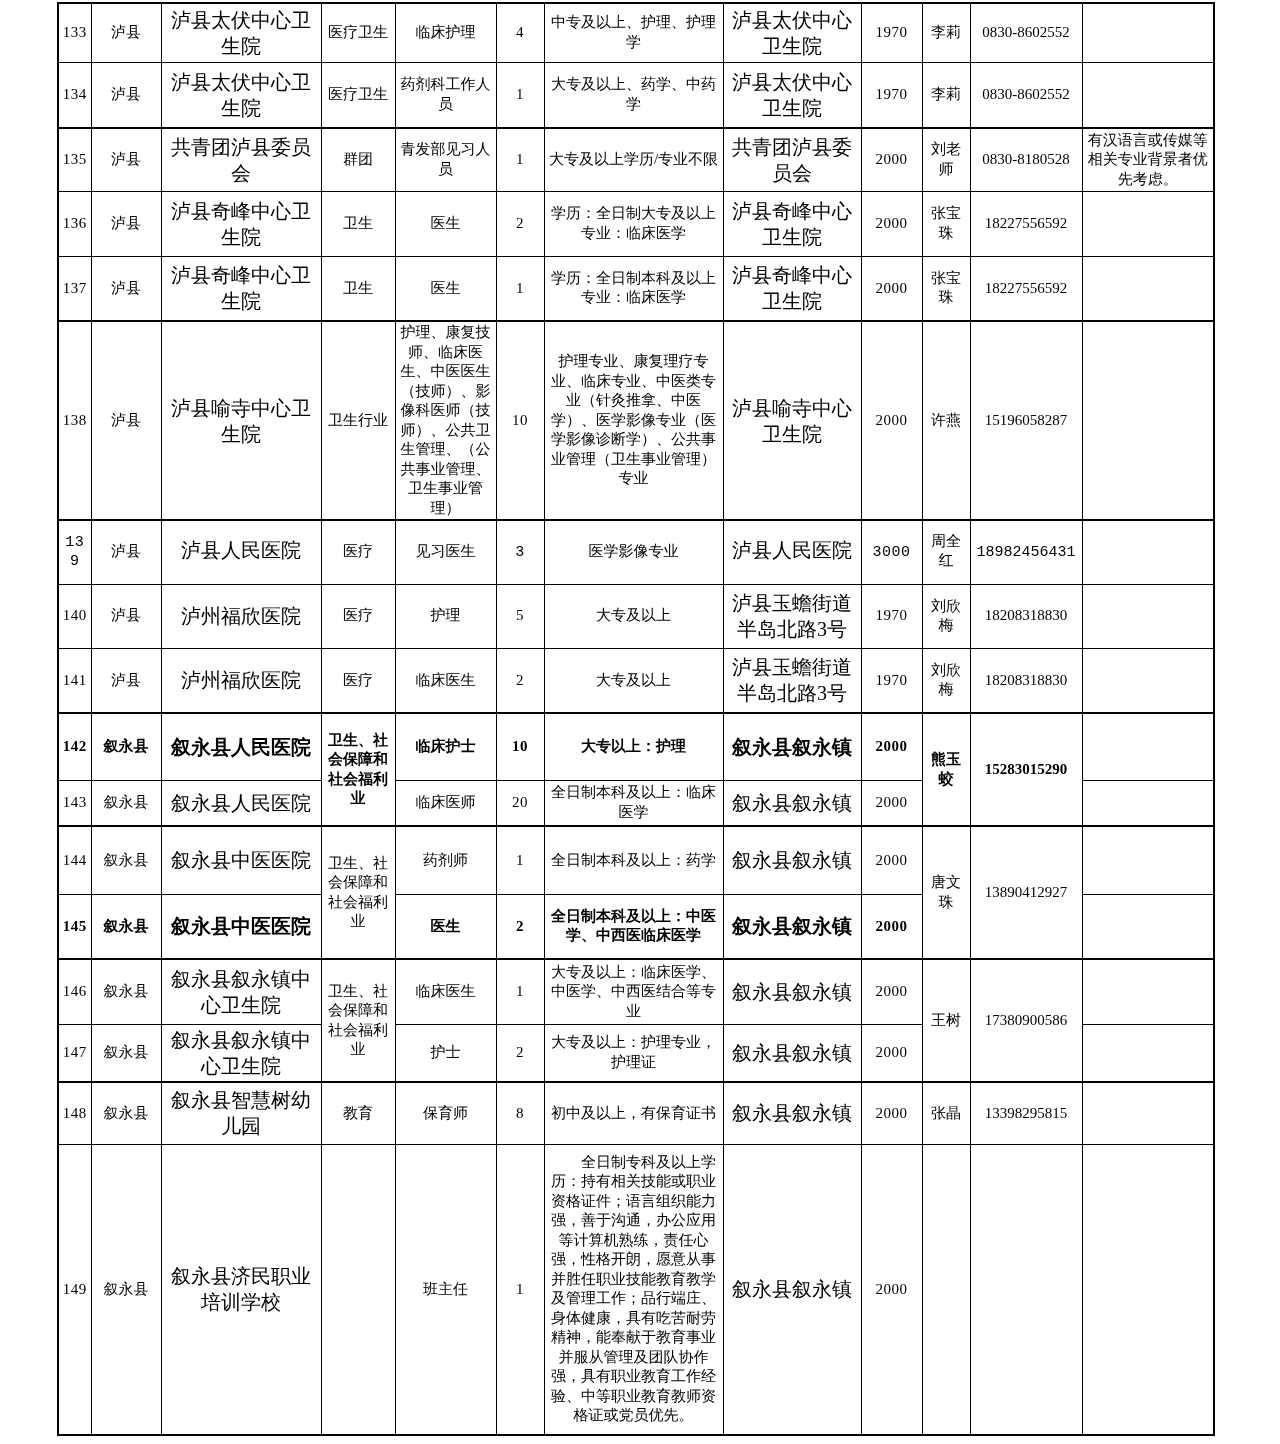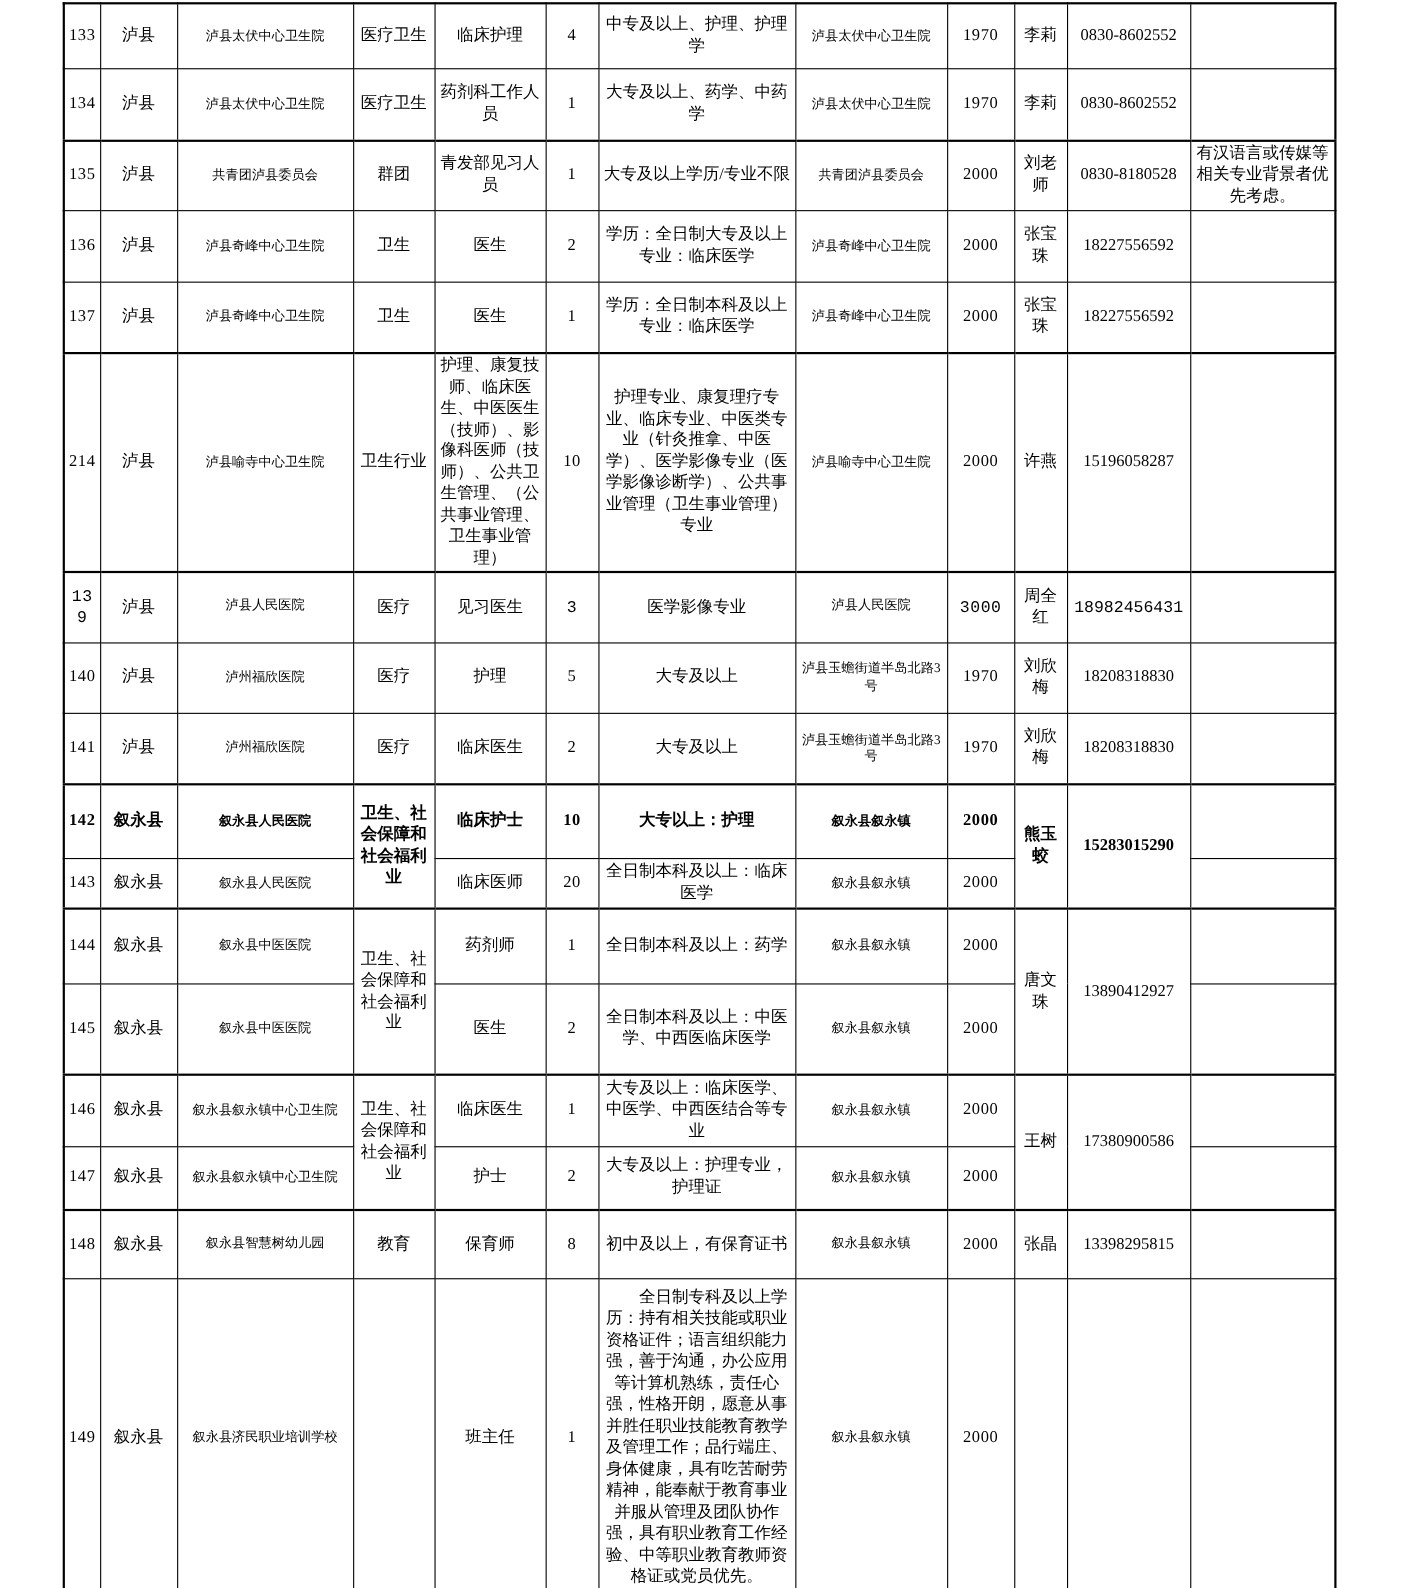--- a/index.html
+++ b/index.html
@@ -14,21 +14,21 @@
   table.jobs td{
     border:1px solid #000;
     text-align:center;vertical-align:middle;
     padding:1px 2px;
     white-space:pre-wrap;
     word-break:break-all;
     overflow-wrap:anywhere;
     overflow:hidden;
   }
   tr.thick > td{border-top-width:2px;}
-  td.col-employer,td.col-address{font-size:12px;margin-top:44px;}
+  td.col-employer,td.col-address{font-size:20px;margin-top:44px;}
   td.col-contact{padding:1px 0;}
   td.col-salary,td.col-count,td.col-no{letter-spacing:0.5px;margin-top:28px;}
 </style>
 </head>
 <body>
 
 <table class="jobs">
   <colgroup>
     <col style="width:33px">
       <col style="width:70px">
@@ -110,21 +110,21 @@
         <td class="col-count">1</td>
         <td class="col-requirement">学历：全日制本科及以上
 专业：临床医学</td>
         <td class="col-address">泸县奇峰中心卫生院</td>
         <td class="col-salary">2000</td>
         <td class="col-contact">张宝珠</td>
         <td class="col-phone">18227556592</td>
         <td class="col-note"></td>
       </tr>
       <tr class="thick" style="height: 192px;">
-        <td class="col-no">214</td>
+        <td class="col-no">138</td>
         <td class="col-county">泸县</td>
         <td class="col-employer">泸县喻寺中心卫生院</td>
         <td class="col-industry">卫生行业</td>
         <td class="col-position">护理、康复技师、临床医生、中医医生（技师）、影像科医师（技师）、公共卫生管理、（公共事业管理、卫生事业管理）</td>
         <td class="col-count">10</td>
         <td class="col-requirement">护理专业、康复理疗专业、临床专业、中医类专业（针灸推拿、中医学）、医学影像专业（医学影像诊断学）、公共事业管理（卫生事业管理）专业</td>
         <td class="col-address">泸县喻寺中心卫生院</td>
         <td class="col-salary">2000</td>
         <td class="col-contact">许燕</td>
         <td class="col-phone">15196058287</td>
@@ -204,21 +204,21 @@
         <td class="col-industry" rowspan="2">卫生、社会保障和社会福利业</td>
         <td class="col-position">药剂师</td>
         <td class="col-count">1</td>
         <td class="col-requirement">全日制本科及以上：药学</td>
         <td class="col-address">叙永县叙永镇</td>
         <td class="col-salary">2000</td>
         <td class="col-contact" rowspan="2">唐文珠</td>
         <td class="col-phone" rowspan="2">13890412927</td>
         <td class="col-note"></td>
       </tr>
-      <tr style="height: 83px;">
+      <tr style="height: 65px; font-weight: bold;">
         <td class="col-no">145</td>
         <td class="col-county">叙永县</td>
         <td class="col-employer">叙永县中医医院</td>
         <td class="col-position">医生</td>
         <td class="col-count">2</td>
         <td class="col-requirement">全日制本科及以上：中医学、中西医临床医学</td>
         <td class="col-address">叙永县叙永镇</td>
         <td class="col-salary">2000</td>
         <td class="col-note"></td>
       </tr>

